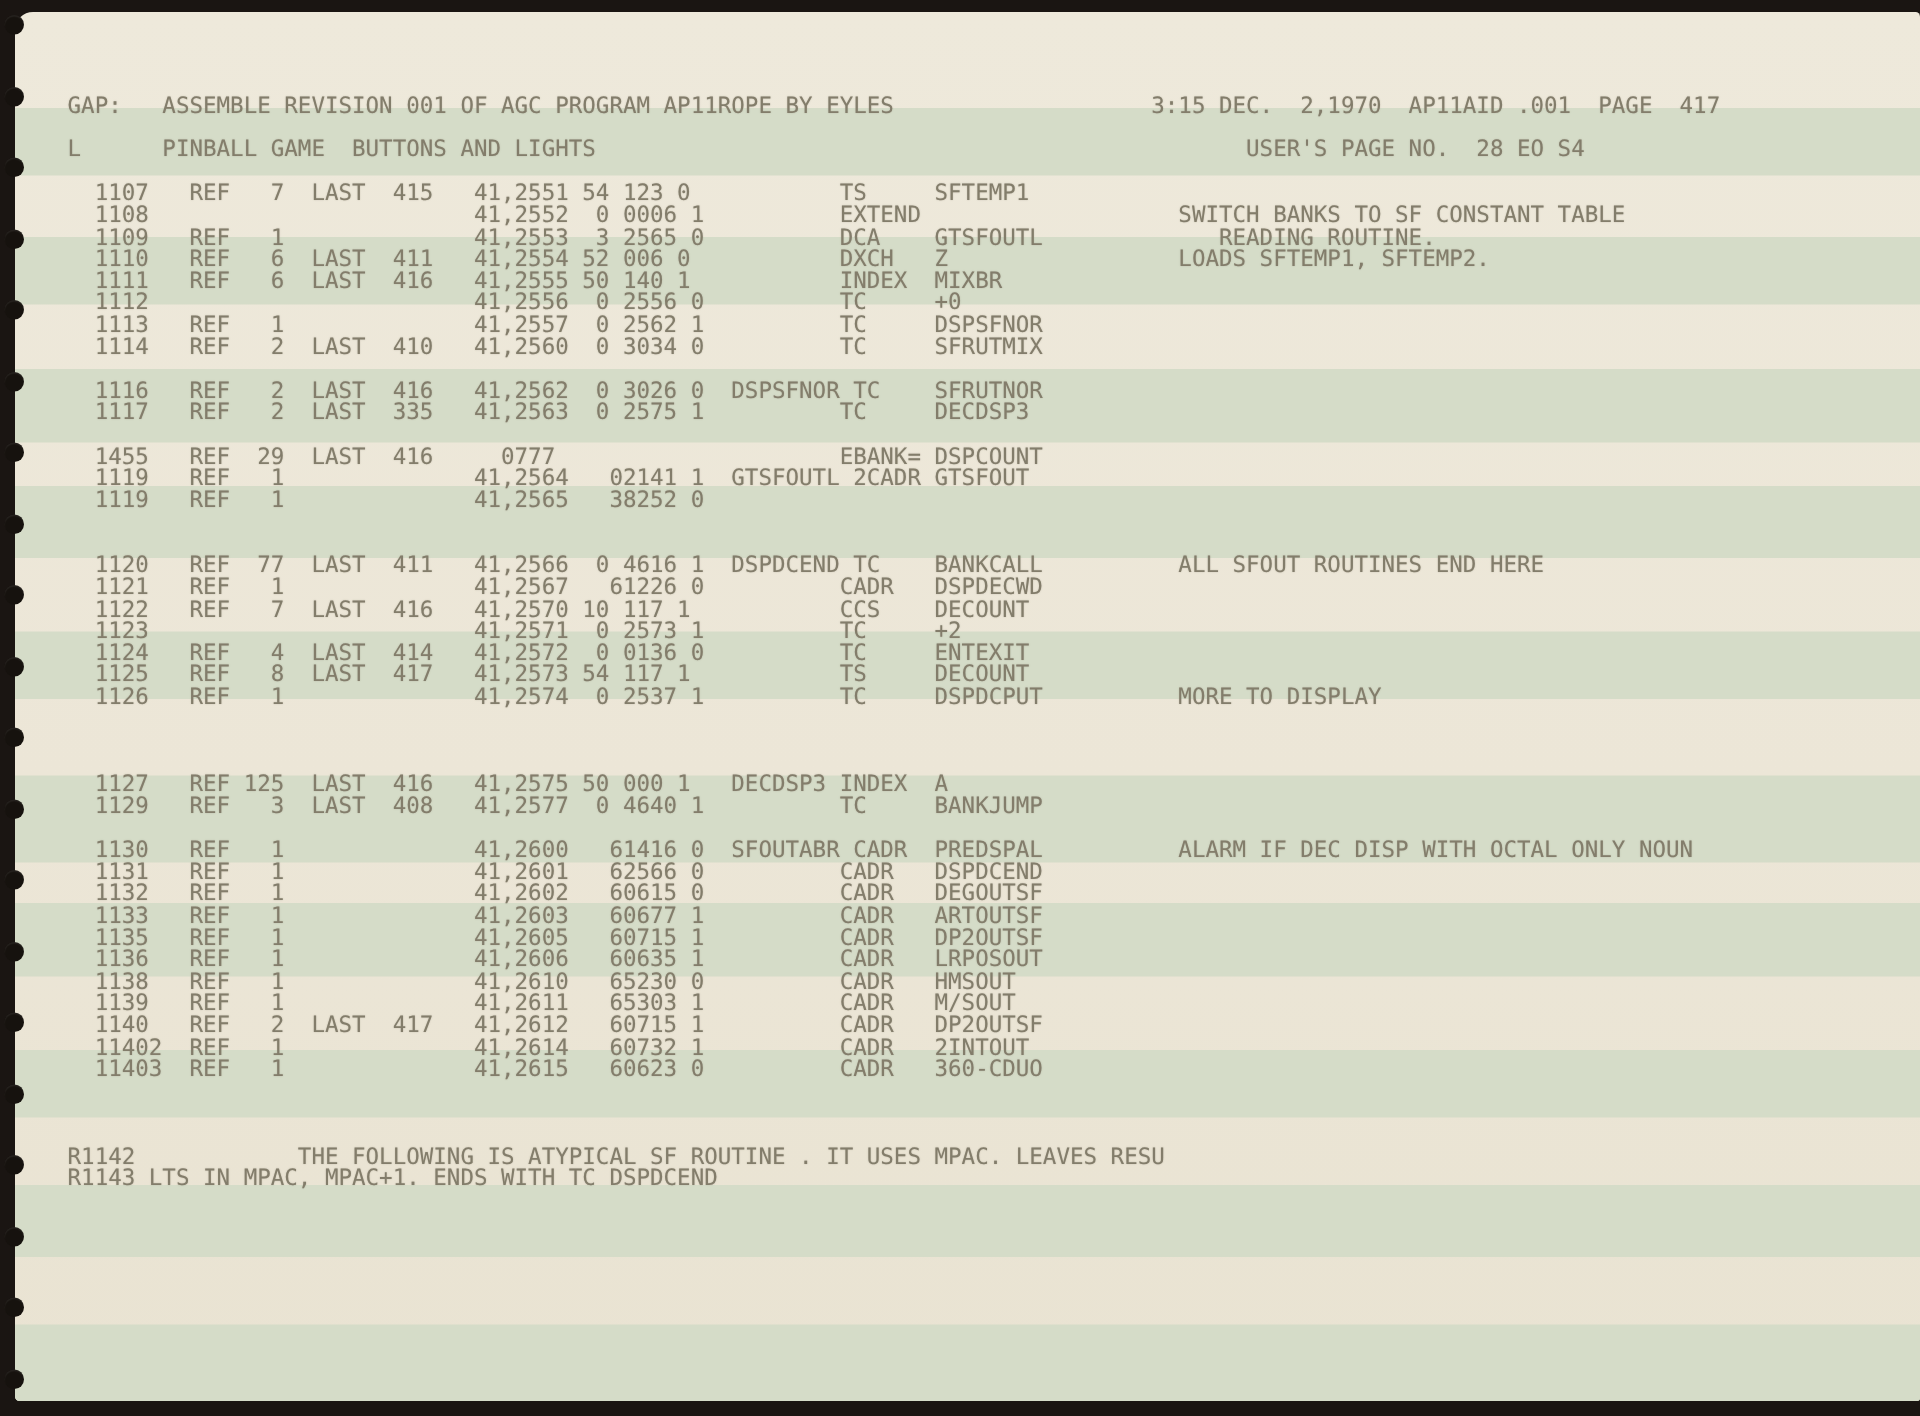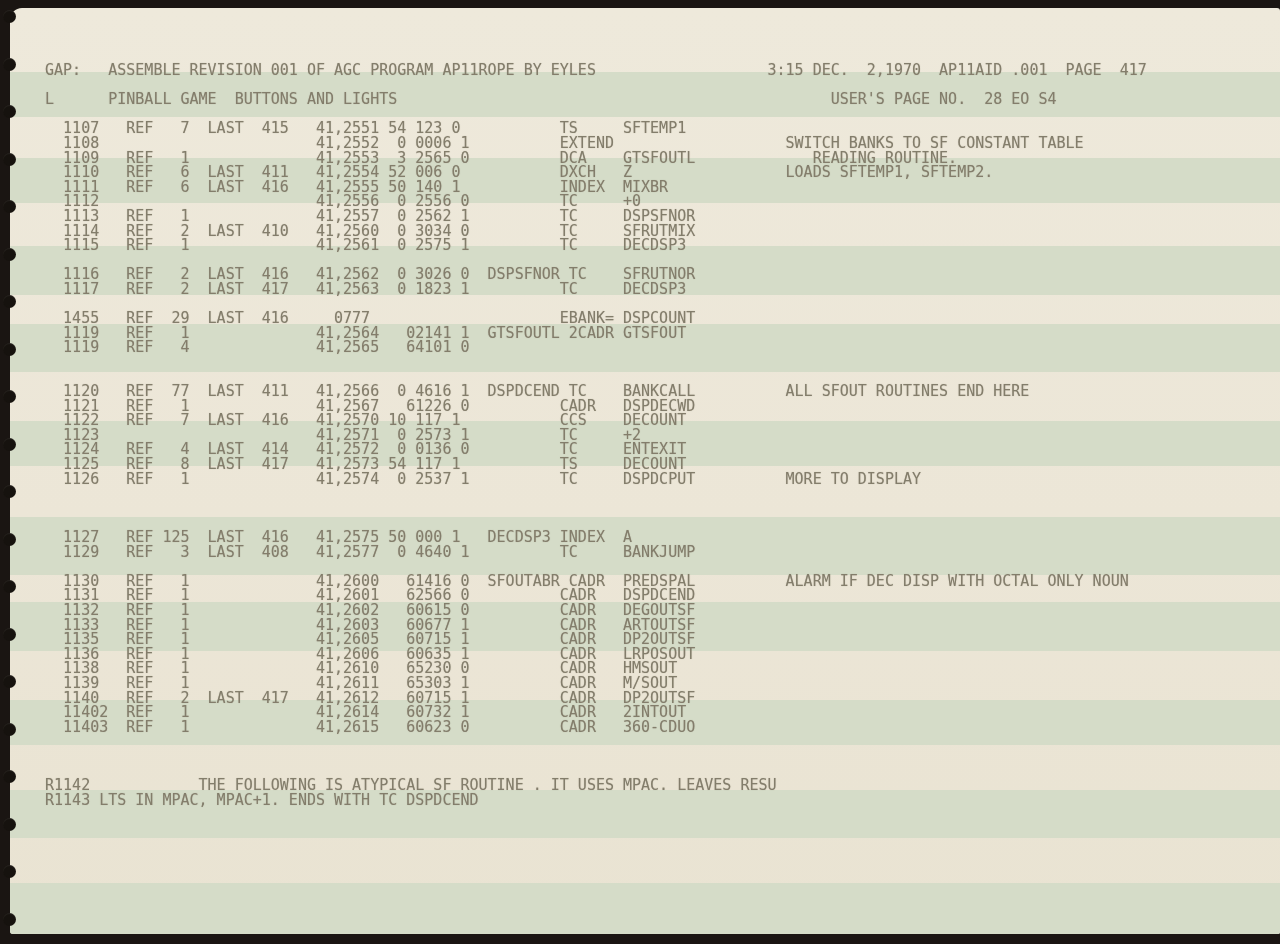--- a/index.html
+++ b/index.html
@@ -63,28 +63,27 @@
         <div class="row"> L      PINBALL GAME  BUTTONS AND LIGHTS                                                USER'S PAGE NO.  28 EO S4</div>
         <div class="row"></div>
         <div class="row">   1107   REF   7  LAST  415   41,2551 54 123 0           TS     SFTEMP1</div>
         <div class="row">   1108                        41,2552  0 0006 1          EXTEND                   SWITCH BANKS TO SF CONSTANT TABLE</div>
         <div class="row">   1109   REF   1              41,2553  3 2565 0          DCA    GTSFOUTL             READING ROUTINE.</div>
         <div class="row">   1110   REF   6  LAST  411   41,2554 52 006 0           DXCH   Z                 LOADS SFTEMP1, SFTEMP2.</div>
         <div class="row">   1111   REF   6  LAST  416   41,2555 50 140 1           INDEX  MIXBR</div>
         <div class="row">   1112                        41,2556  0 2556 0          TC     +0</div>
         <div class="row">   1113   REF   1              41,2557  0 2562 1          TC     DSPSFNOR</div>
         <div class="row">   1114   REF   2  LAST  410   41,2560  0 3034 0          TC     SFRUTMIX</div>
-        <div class="row">   1115   REF   1              41,2561  0 2575 1          TC     DECDSP3</div>
         <div class="row"></div>
         <div class="row">   1116   REF   2  LAST  416   41,2562  0 3026 0  DSPSFNOR TC    SFRUTNOR</div>
-        <div class="row">   1117   REF   2  LAST  417   41,2563  0 1823 1          TC     DECDSP3</div>
+        <div class="row">   1117   REF   2  LAST  335   41,2563  0 2575 1          TC     DECDSP3</div>
         <div class="row"></div>
         <div class="row">   1455   REF  29  LAST  416     0777                     EBANK= DSPCOUNT</div>
         <div class="row">   1119   REF   1              41,2564   02141 1  GTSFOUTL 2CADR GTSFOUT</div>
-        <div class="row">   1119   REF   4              41,2565   64101 0</div>
+        <div class="row">   1119   REF   1              41,2565   38252 0</div>
         <div class="row"></div>
         <div class="row"></div>
         <div class="row">   1120   REF  77  LAST  411   41,2566  0 4616 1  DSPDCEND TC    BANKCALL          ALL SFOUT ROUTINES END HERE</div>
         <div class="row">   1121   REF   1              41,2567   61226 0          CADR   DSPDECWD</div>
         <div class="row">   1122   REF   7  LAST  416   41,2570 10 117 1           CCS    DECOUNT</div>
         <div class="row">   1123                        41,2571  0 2573 1          TC     +2</div>
         <div class="row">   1124   REF   4  LAST  414   41,2572  0 0136 0          TC     ENTEXIT</div>
         <div class="row">   1125   REF   8  LAST  417   41,2573 54 117 1           TS     DECOUNT</div>
         <div class="row">   1126   REF   1              41,2574  0 2537 1          TC     DSPDCPUT          MORE TO DISPLAY</div>
         <div class="row"></div>

